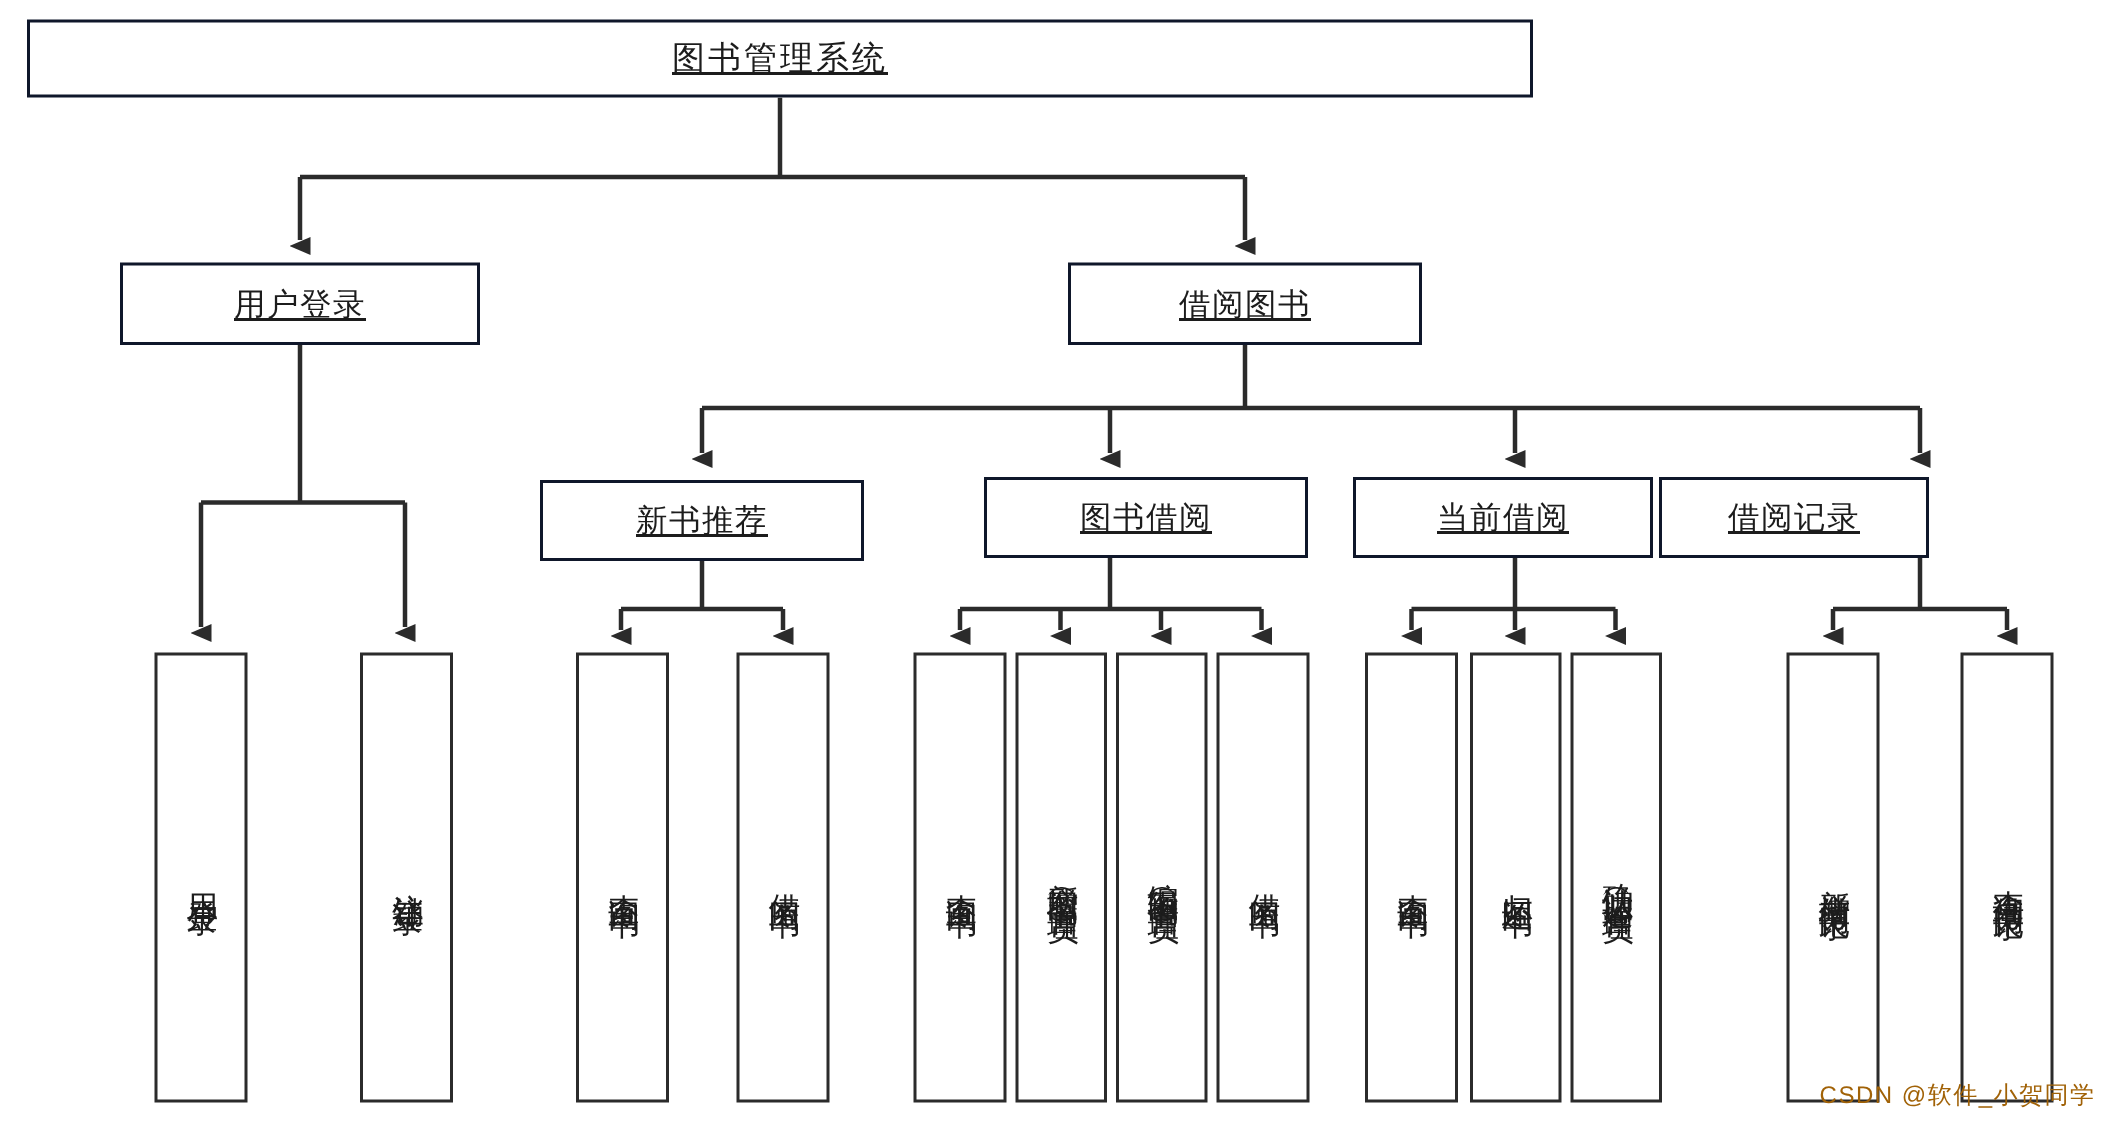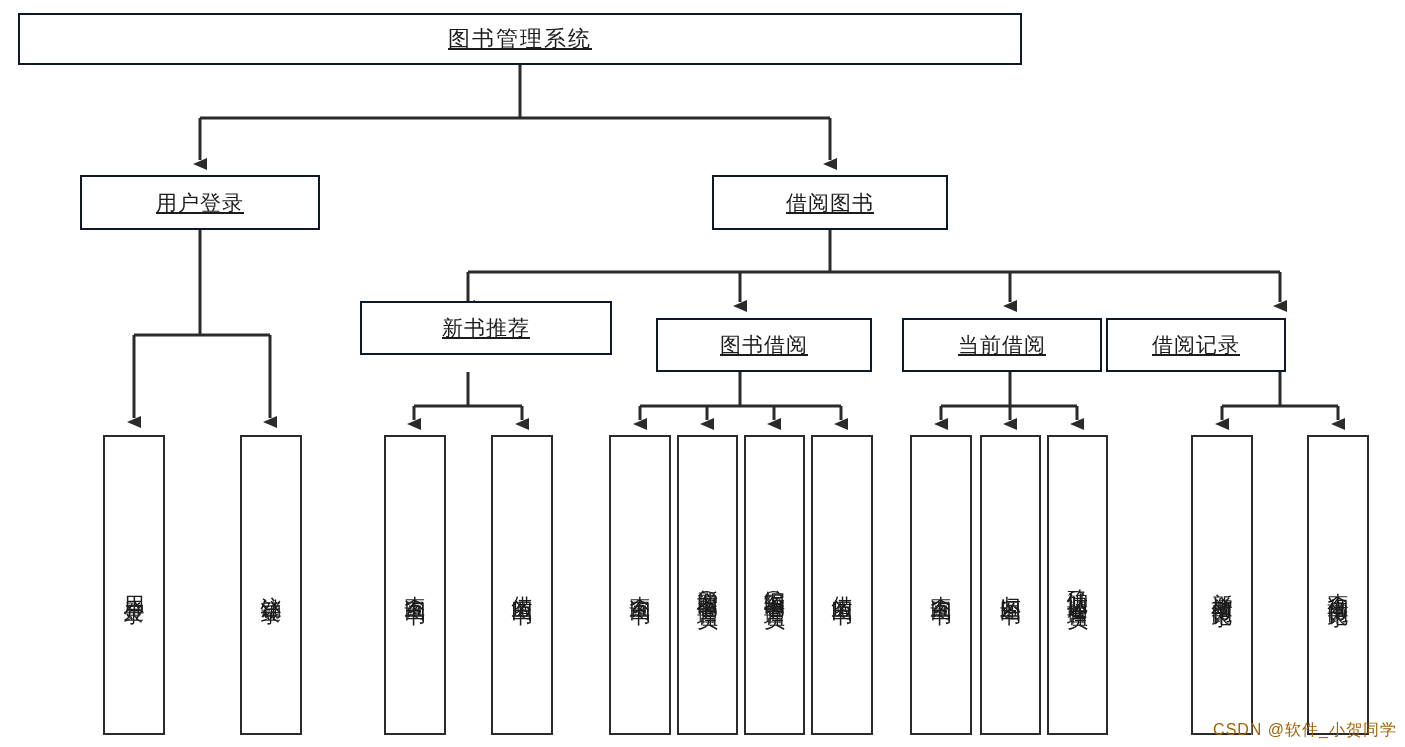--- a/index.html
+++ b/index.html
@@ -76,21 +76,21 @@
     <span>图书管理系统</span>
   </div>
 
   <div class="node h" style="left:80px;top:175px;width:240px;height:55px;">
     <span>用户登录</span>
   </div>
   <div class="node h" style="left:712px;top:175px;width:236px;height:55px;">
     <span>借阅图书</span>
   </div>
 
-  <div class="node h" style="left:360px;top:301px;width:252px;height:54px;">
+  <div class="node h" style="left:360px;top:320px;width:216px;height:54px;">
     <span>新书推荐</span>
   </div>
   <div class="node h" style="left:632px;top:318px;width:216px;height:54px;margin-left:24px;">
     <span>图书借阅</span>
   </div>
   <div class="node h" style="left:902px;top:318px;width:200px;height:54px;">
     <span>当前借阅</span>
   </div>
   <div class="node h" style="left:1106px;top:318px;width:180px;height:54px;">
     <span>借阅记录</span>

